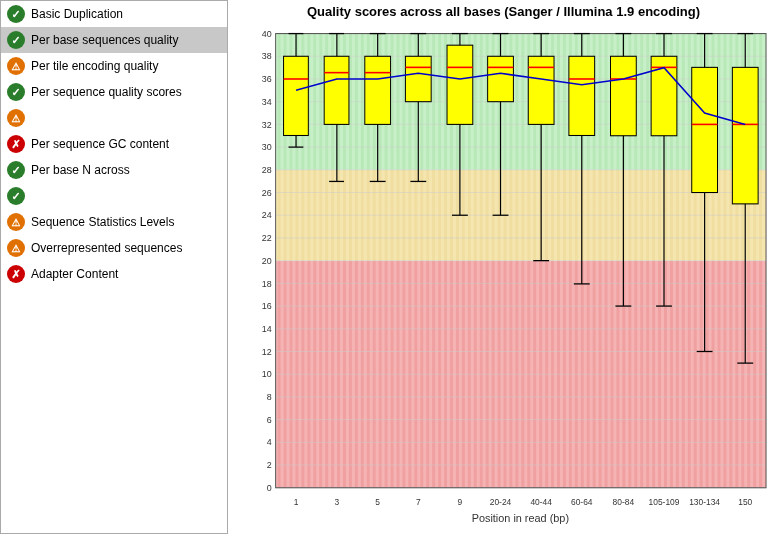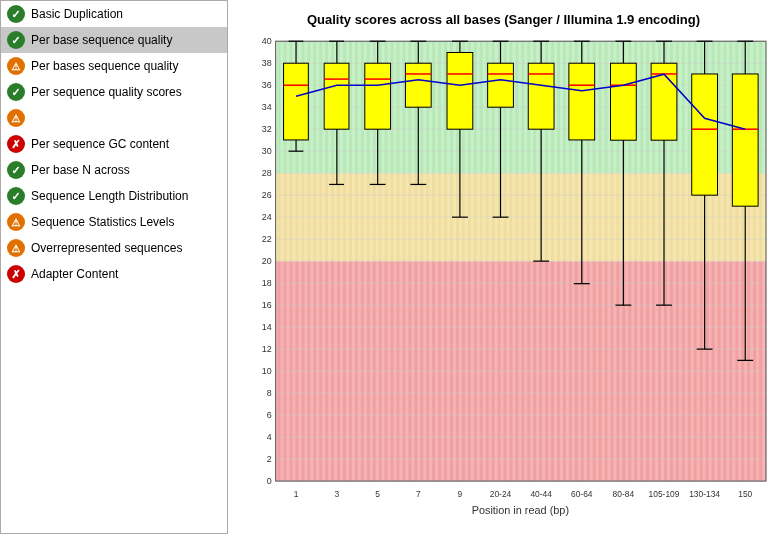--- a/index.html
+++ b/index.html
@@ -37,21 +37,21 @@
       font-weight: bold;
       color: #fff;
     }
     .icon-green { background: #2a7d2a; }
     .icon-orange { background: #e07000; }
     .icon-red { background: #cc0000; }
 
     
     #main {
       flex: 1;
-      padding: 12px 8px;
+      padding: 4px 8px;
       display: flex;
       flex-direction: column;
     }
     #chart-title {
       text-align: center;
       font-size: 13px;
       font-weight: bold;
       margin-bottom: 4px;
     }
     #chart-container {
@@ -66,44 +66,43 @@
 </head>
 <body>
 
 <div id="sidebar">
 <div class="sidebar-item">
       <span class="sidebar-icon icon-green">✓</span>
       <span>Basic Duplication</span>
     </div>
     <div class="sidebar-item active">
       <span class="sidebar-icon icon-green">✓</span>
-      <span>Per base sequence quality</span>
+      <span>Per base sequences quality</span>
     </div>
     <div class="sidebar-item">
       <span class="sidebar-icon icon-orange" style="font-size: 10px;">⚠</span>
-      <span>Per bases sequence quality</span>
+      <span>Per tile encoding quality</span>
     </div>
     <div class="sidebar-item">
       <span class="sidebar-icon icon-green">✓</span>
       <span>Per sequence quality scores</span>
     </div>
     <div class="sidebar-item">
       <span class="sidebar-icon icon-orange" style="font-size: 10px;">⚠</span>
     </div>
     <div class="sidebar-item">
       <span class="sidebar-icon icon-red">✗</span>
       <span>Per sequence GC content</span>
     </div>
     <div class="sidebar-item">
       <span class="sidebar-icon icon-green">✓</span>
       <span>Per base N across</span>
     </div>
     <div class="sidebar-item">
       <span class="sidebar-icon icon-green">✓</span>
-      <span>Sequence Length Distribution</span>
     </div>
     <div class="sidebar-item">
       <span class="sidebar-icon icon-orange" style="font-size: 10px;">⚠</span>
       <span>Sequence Statistics Levels</span>
     </div>
     <div class="sidebar-item">
       <span class="sidebar-icon icon-orange" style="font-size: 10px;">⚠</span>
       <span>Overrepresented sequences</span>
     </div>
     <div class="sidebar-item">

